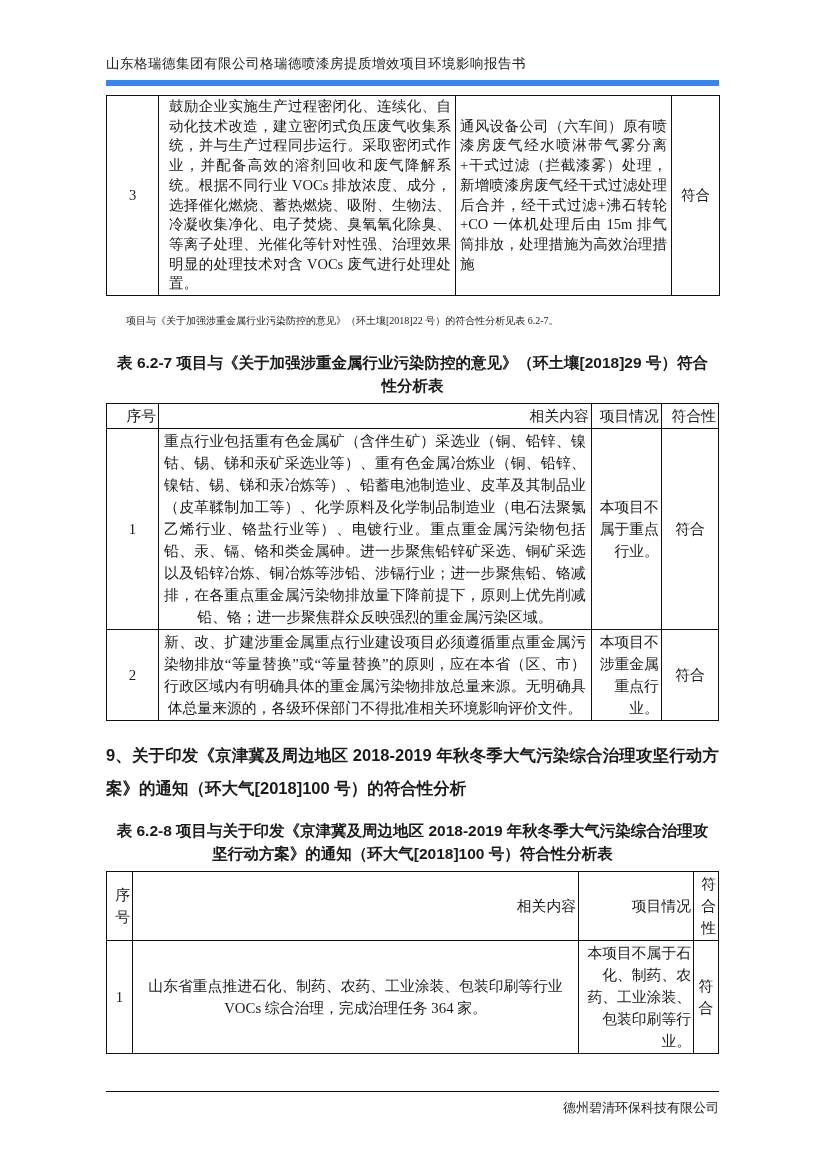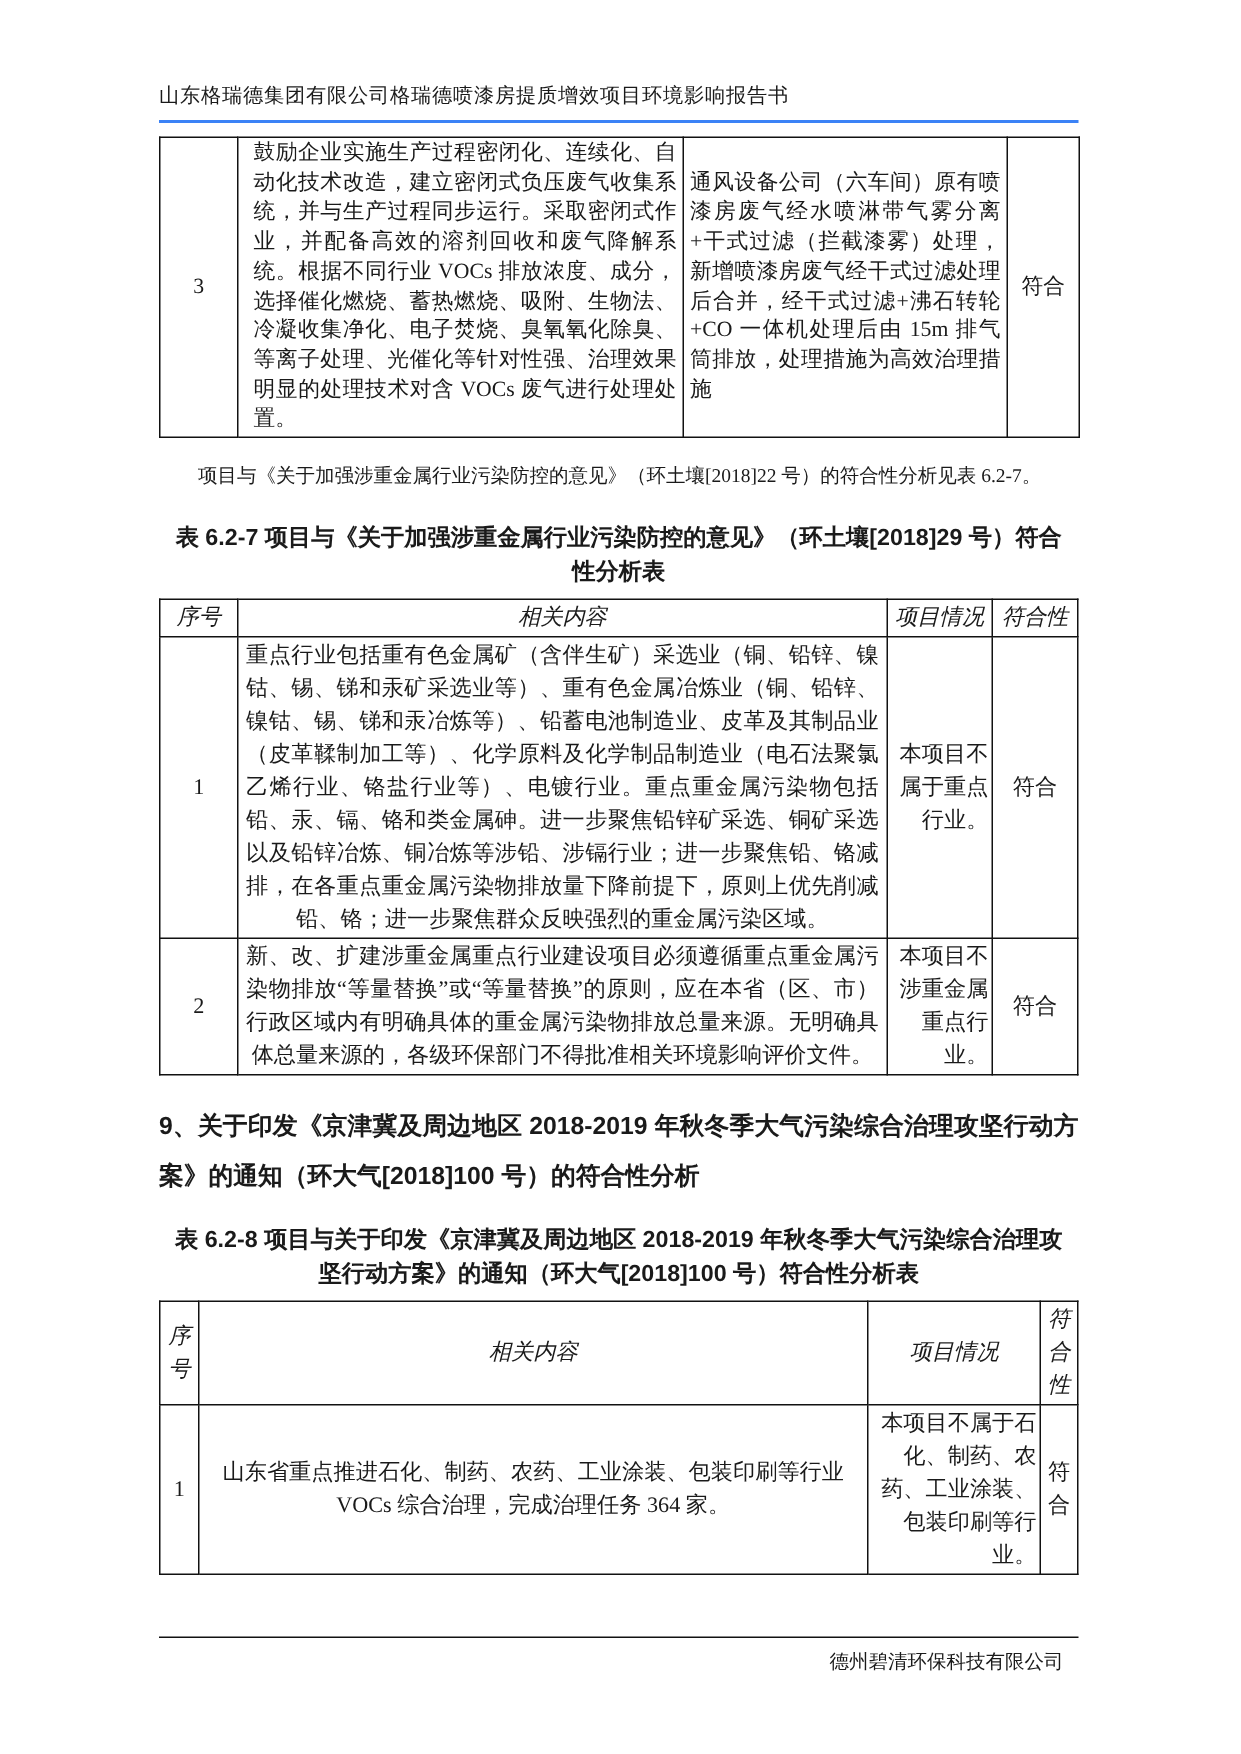--- a/index.html
+++ b/index.html
@@ -7,21 +7,21 @@
   body { font-family:"Liberation Serif", serif; color:#1a1a1a; }
   .page {
     position:relative; width:827px; height:1169px; background:#ffffff;
     overflow:hidden;
   }
   .content { position:absolute; left:106px; top:0; width:613px; }
 
   
   .doc-header {
     display:flex; justify-content:space-between; align-items:flex-end;
-    padding-top:55px; padding-bottom:7px; border-bottom:2px solid #3b82f6;
+    padding-top:55px; padding-bottom:7px; border-bottom:6px solid #3b82f6;
     font-size:13.5px; letter-spacing:0.5px;
   }
 
   
   table { border-collapse:collapse; width:100%; table-layout:fixed; }
   td, th { border:1px solid #111; font-weight:normal; vertical-align:middle; }
 
   
   .top-table { margin-top:9px; font-size:14.5px; line-height:19.7px; }
   .top-table td { padding:1px 4px; }
@@ -32,50 +32,50 @@
 
   
   .sec-heading {
     font-family:"Liberation Sans", sans-serif;
     font-weight:bold; font-size:16.5px; line-height:33px;
     margin-top:18px; text-align:justify;
   }
 
   
   .para {
-    font-size:13px; line-height:33px; text-indent:2em;
+    font-size:10px; line-height:33px; text-indent:2em;
     text-align:justify; margin-top:8px;
   }
 
   
   .tbl-caption {
     font-family:"Liberation Sans", sans-serif;
     font-weight:bold; font-size:15.5px; line-height:23px;
     text-align:center; margin-top:14px; margin-bottom:6px;
     padding:0 10px;
   }
 
   
   .comp-table { font-size:14.8px; line-height:22px; }
-  .comp-table th { text-align:center; padding:1px 2px;font-style:italic; }
+  .comp-table th { text-align:right; padding:1px 2px; }
   .comp-table td { padding:1px 5px; }
   .comp-table .idx { text-align:center; padding:1px 0; }
   .comp-table .req { text-align:justify; text-align-last:center; }
   .comp-table .req-center { text-align:center; }
   .comp-table .sit { text-align:right; padding:1px 2px; }
   .comp-table .conf { text-align:center; padding:1px 0; }
 
   
   .doc-footer {
     position:absolute; left:106px; top:1091px; width:613px;
     border-top:1px solid #111; padding-top:7px;
     font-size:13px;
   }
   .doc-footer .page-num { text-align:center; }
-  .doc-footer .company { position:absolute; right:10px; top:7px; }
+  .doc-footer .company { position:absolute; right:0; top:7px; }
 </style>
 </head>
 <body>
 
 <div class="page">
   <div class="content">
 
     <div class="doc-header">
       <span>山东格瑞德集团有限公司格瑞德喷漆房提质增效项目环境影响报告书</span>
     </div>

